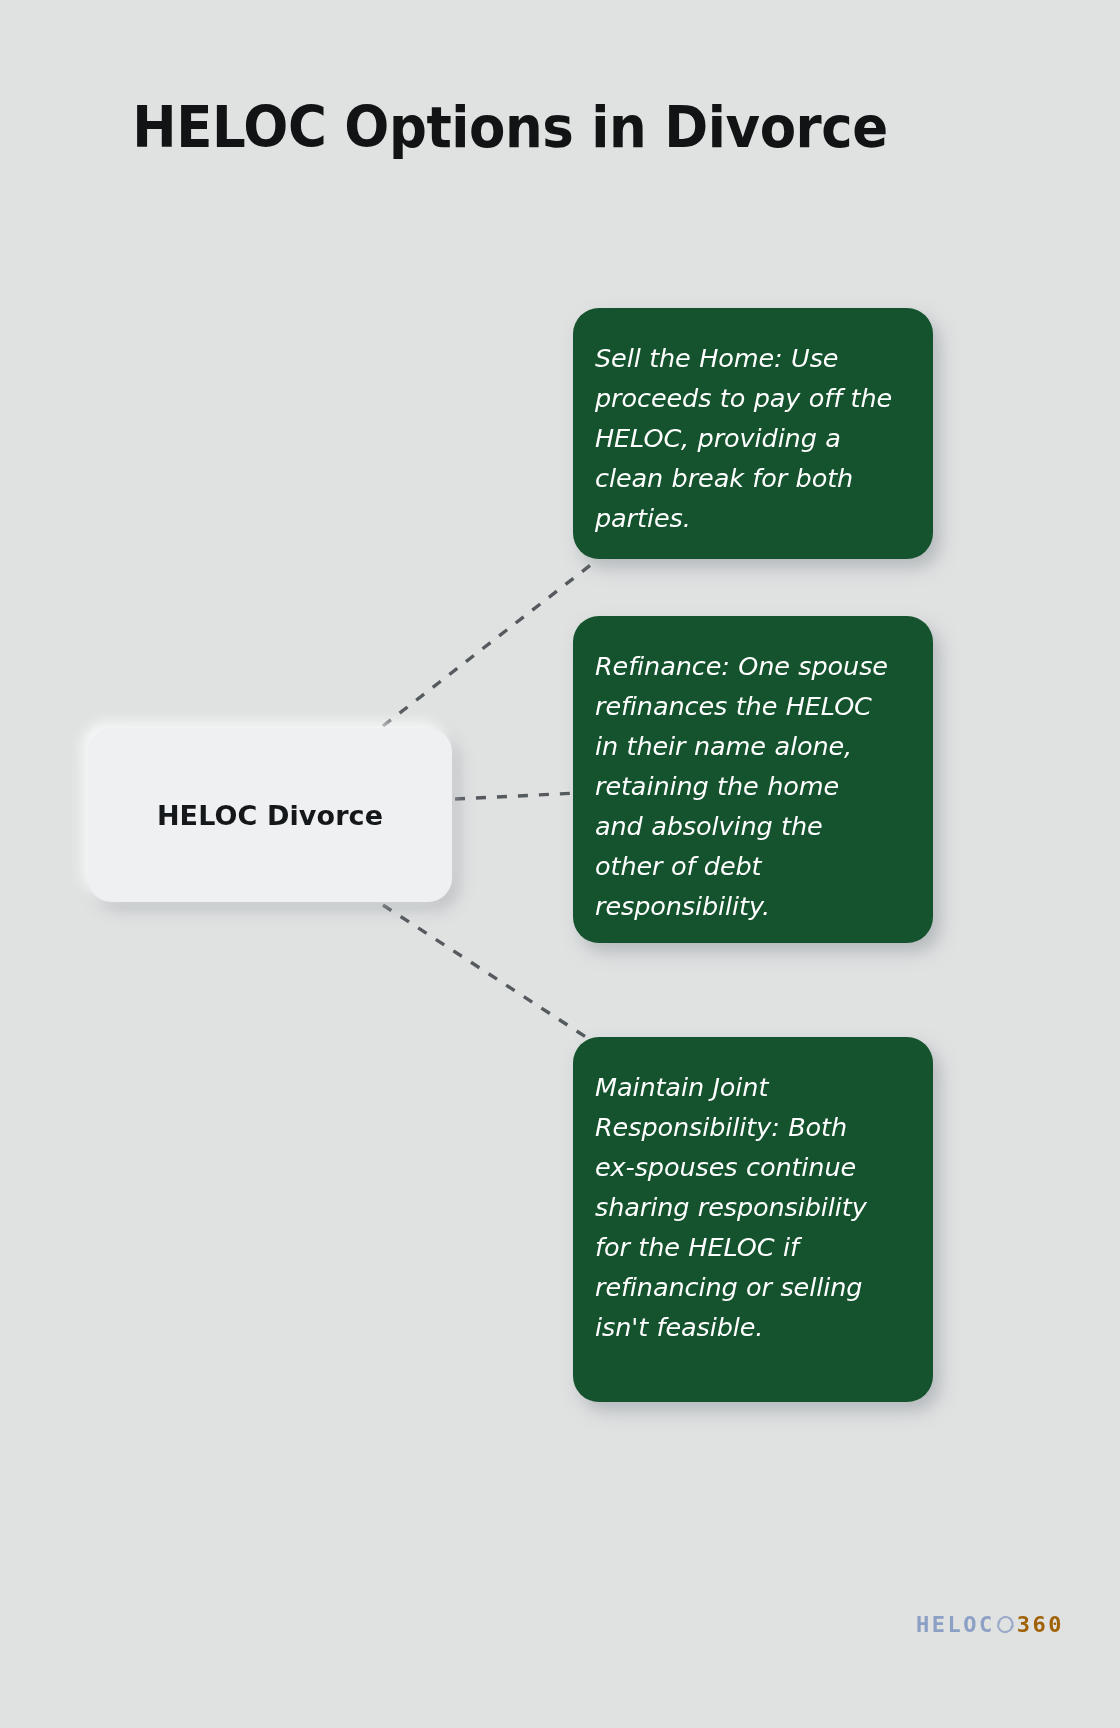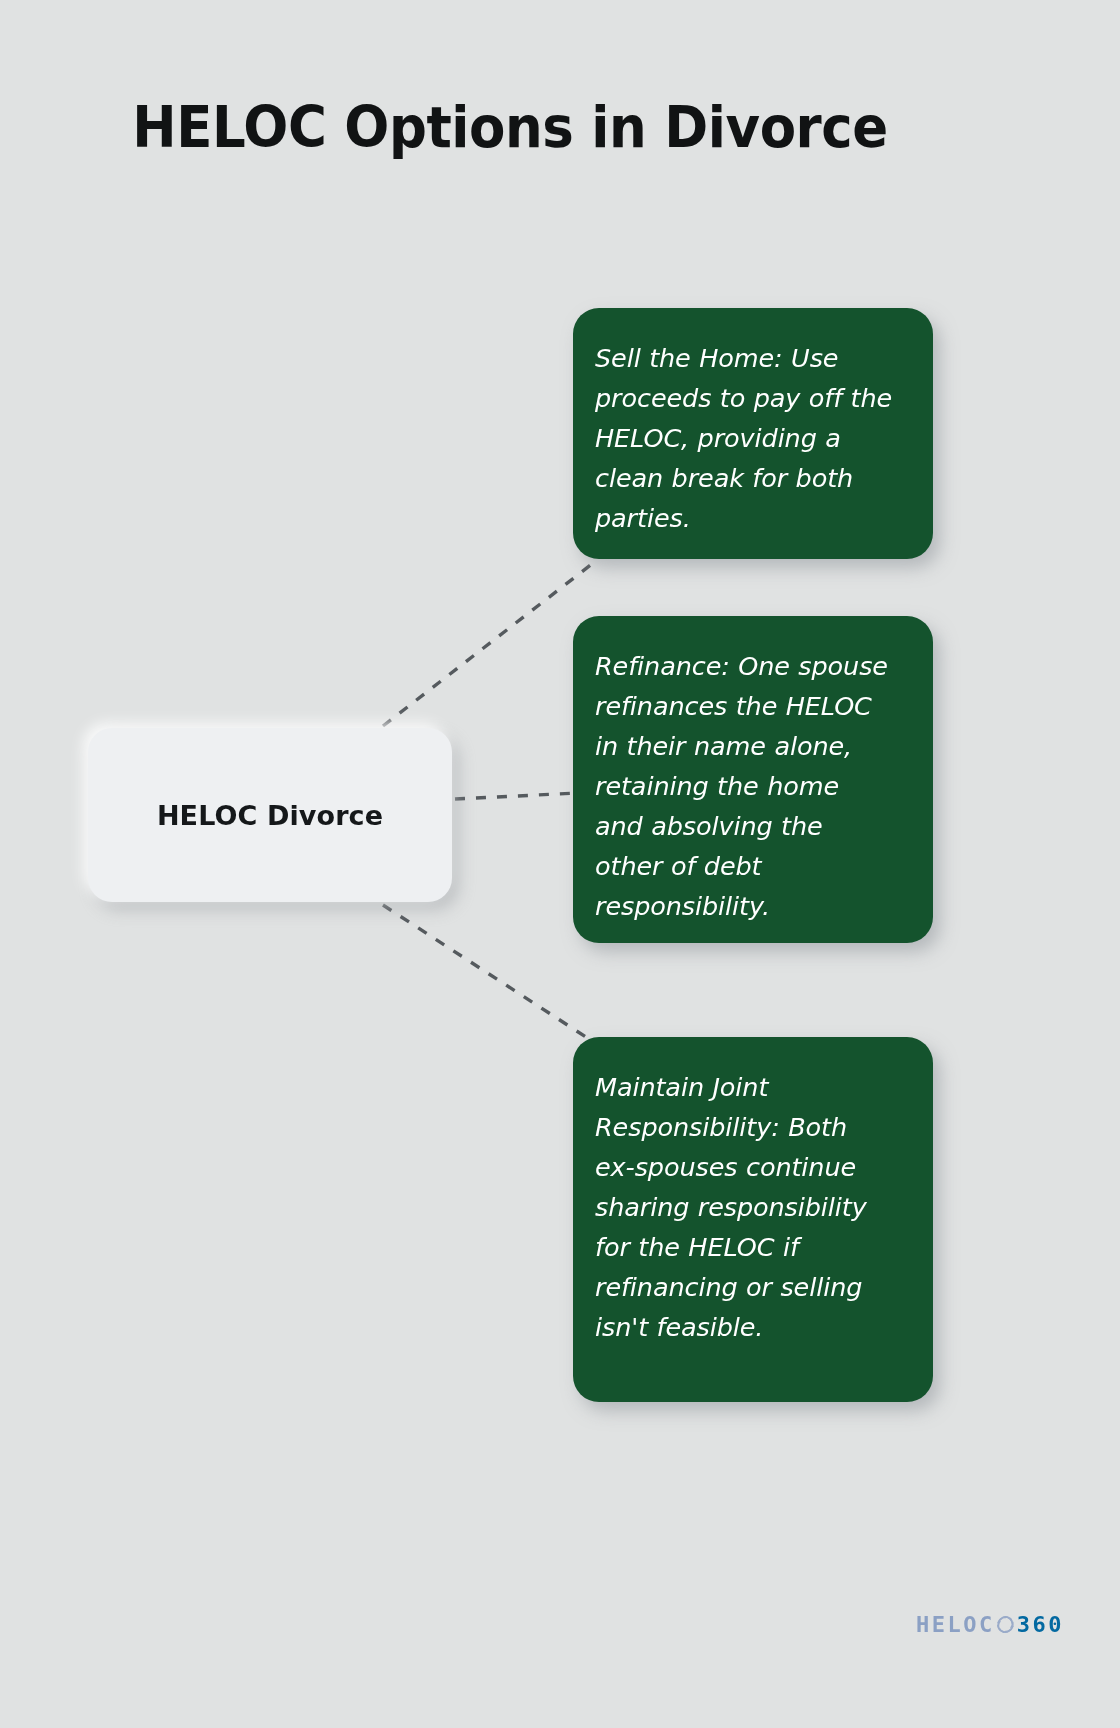--- a/index.html
+++ b/index.html
@@ -111,21 +111,21 @@
     justify-content: space-between;
   }
   .logo-heloc,
   .logo-360 {
     font-family: "DejaVu Sans Mono", monospace;
     font-size: 22px;
     font-weight: bold;
     letter-spacing: 2.5px;
   }
   .logo-heloc { color: #8ba0c4; }
-  .logo-360   { color: #0369a1; }
+  .logo-360   { color: #a16207; }
   .logo-mark {
     width: 21px;
     height: 21px;
     margin: 0 1px 0 0;
     display: inline-block;
   }
 </style>
 </head>
 <body>
 

